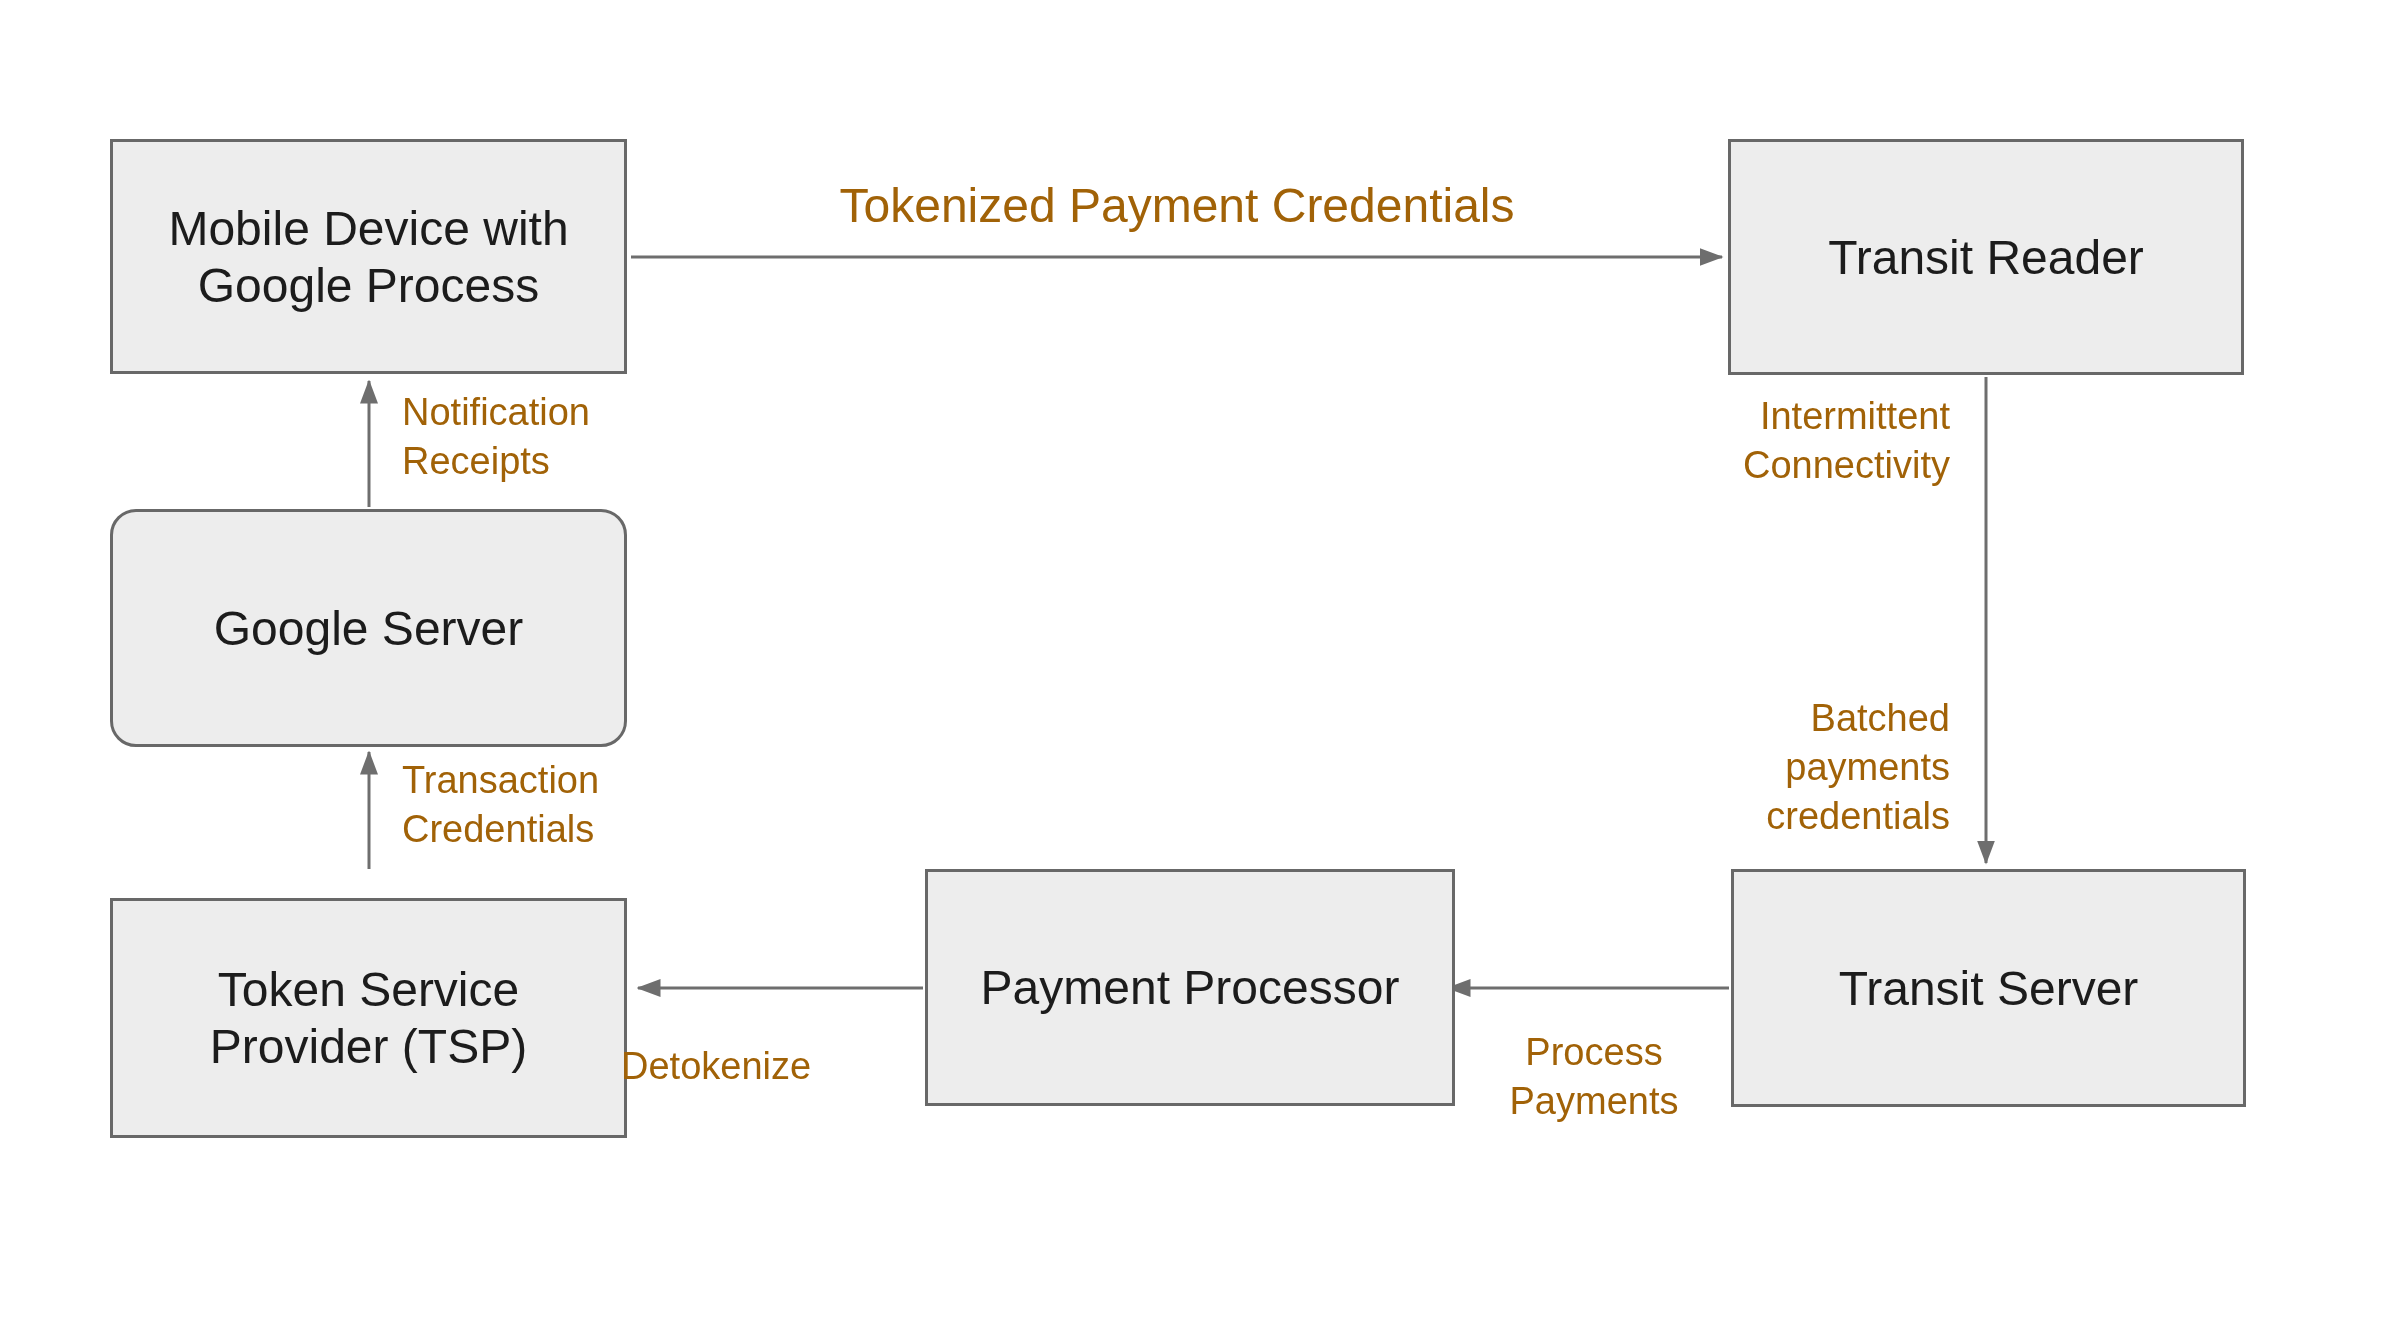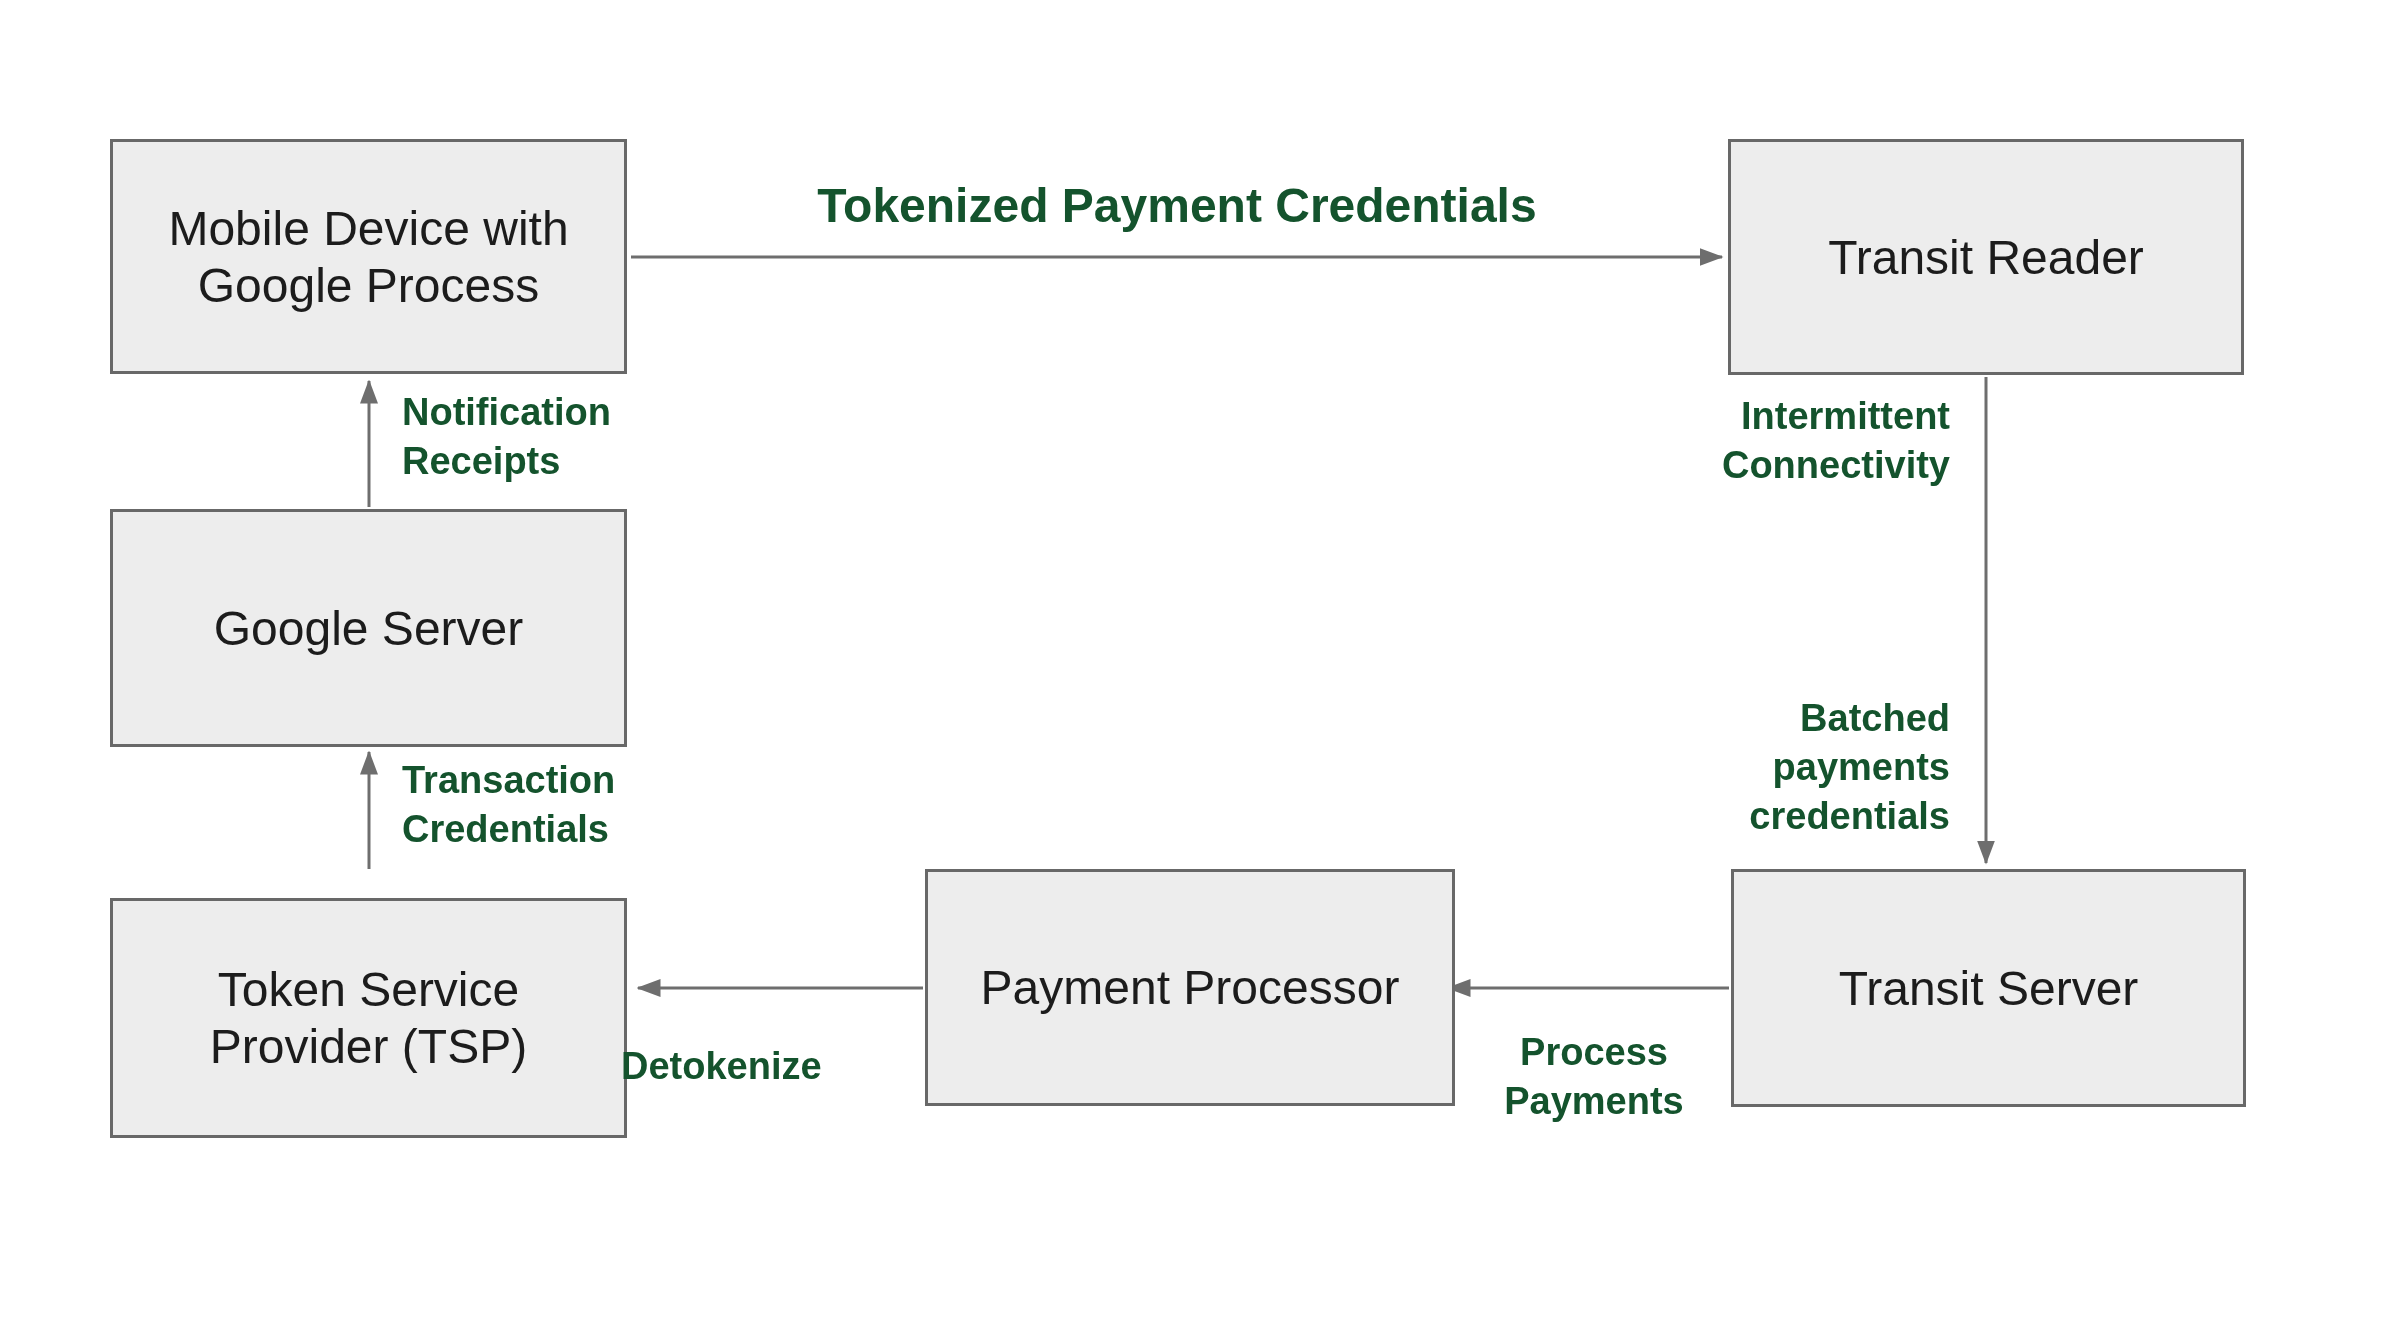--- a/index.html
+++ b/index.html
@@ -17,30 +17,30 @@
     border:3px solid #686868;
     box-sizing:border-box;
     display:flex;align-items:center;justify-content:center;
     text-align:center;
     font-size:48px;line-height:57px;
     color:#1c1c1c;
     white-space:pre-line;
   }
   .edge-label{
     position:absolute;
-    font-weight:bold;
+    font-weight:normal;
     font-size:38px;line-height:49px;
-    color:#14532d;
+    color:#a16207;
     white-space:pre-line;
   }
   .edge-label.big{font-size:48px;line-height:56px;}
 
   #node-mobile-device{left:110px;top:139px;width:517px;height:235px;}
   #node-transit-reader{left:1728px;top:139px;width:516px;height:236px;}
-  #node-google-server{left:110px;top:509px;width:517px;height:238px;}
+  #node-google-server{left:110px;top:509px;width:517px;height:238px;border-radius:26px;}
   #node-tsp{left:110px;top:898px;width:517px;height:240px;}
   #node-payment-processor{left:925px;top:869px;width:530px;height:237px;}
   #node-transit-server{left:1731px;top:869px;width:515px;height:238px;}
 
   #label-tokenized{left:727px;top:178px;width:900px;text-align:center;}
   #label-notification-receipts{left:402px;top:388px;text-align:left;}
   #label-transaction-notification{left:402px;top:756px;text-align:left;}
   #label-intermittent{left:1530px;top:392px;width:420px;text-align:right;}
   #label-batched{left:1530px;top:694px;width:420px;text-align:right;}
   #label-process{left:1444px;top:1001px;width:300px;text-align:center;margin-top:27px;}

